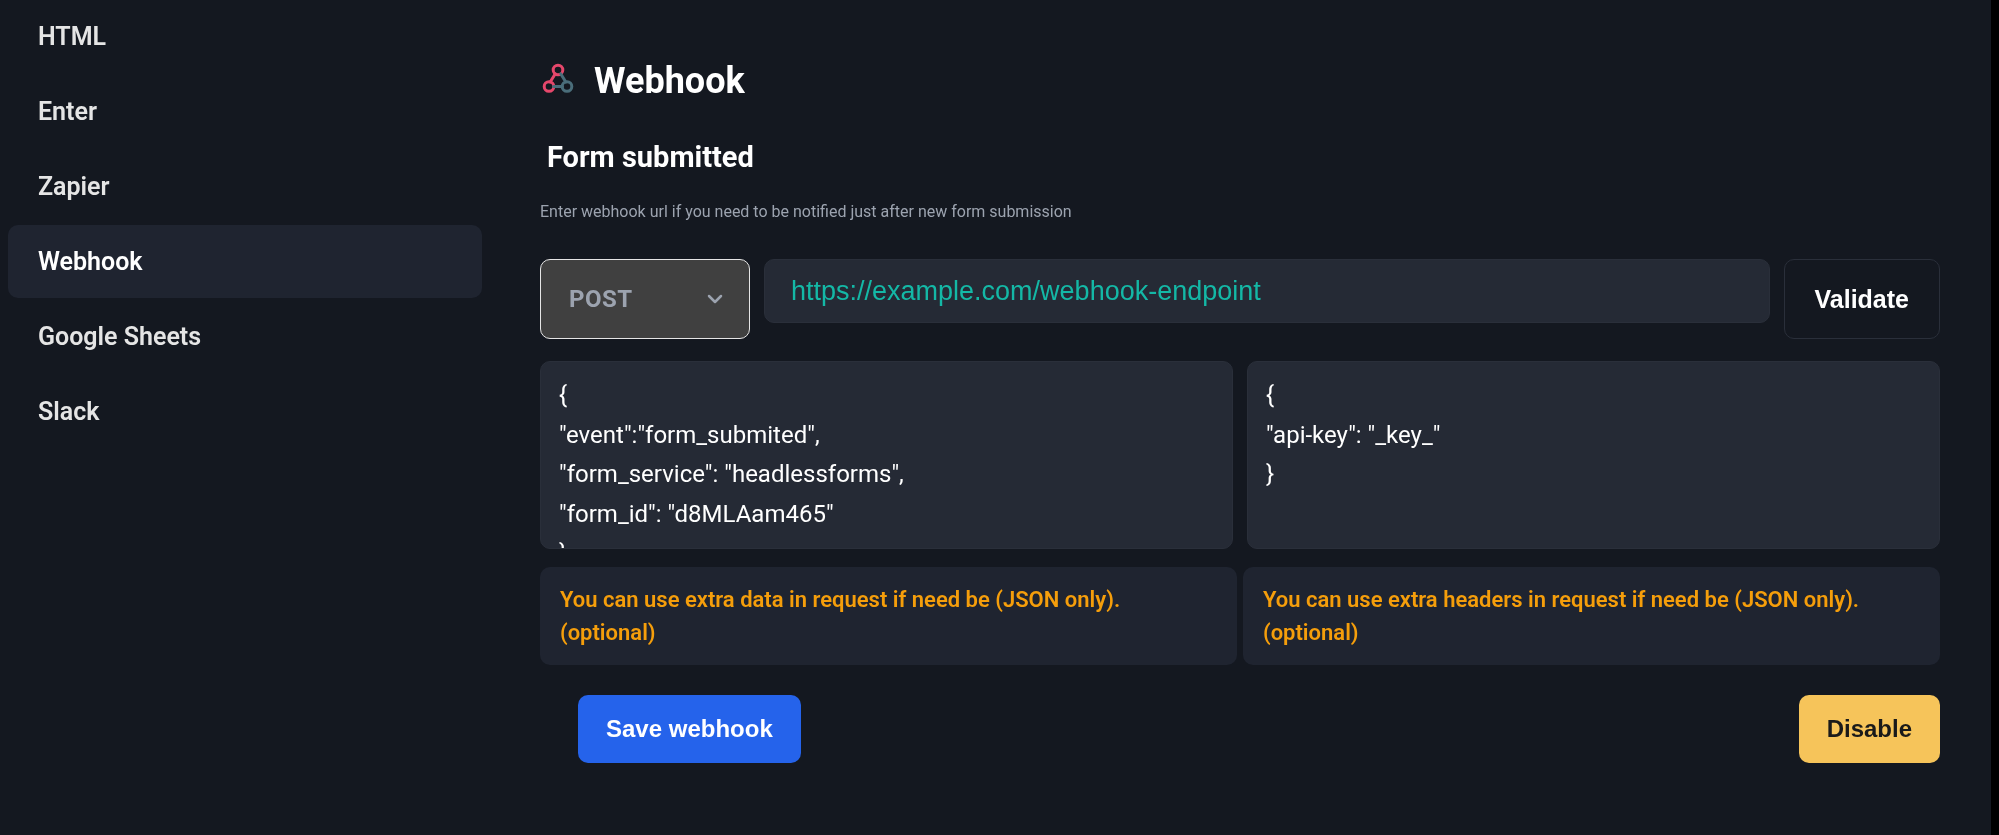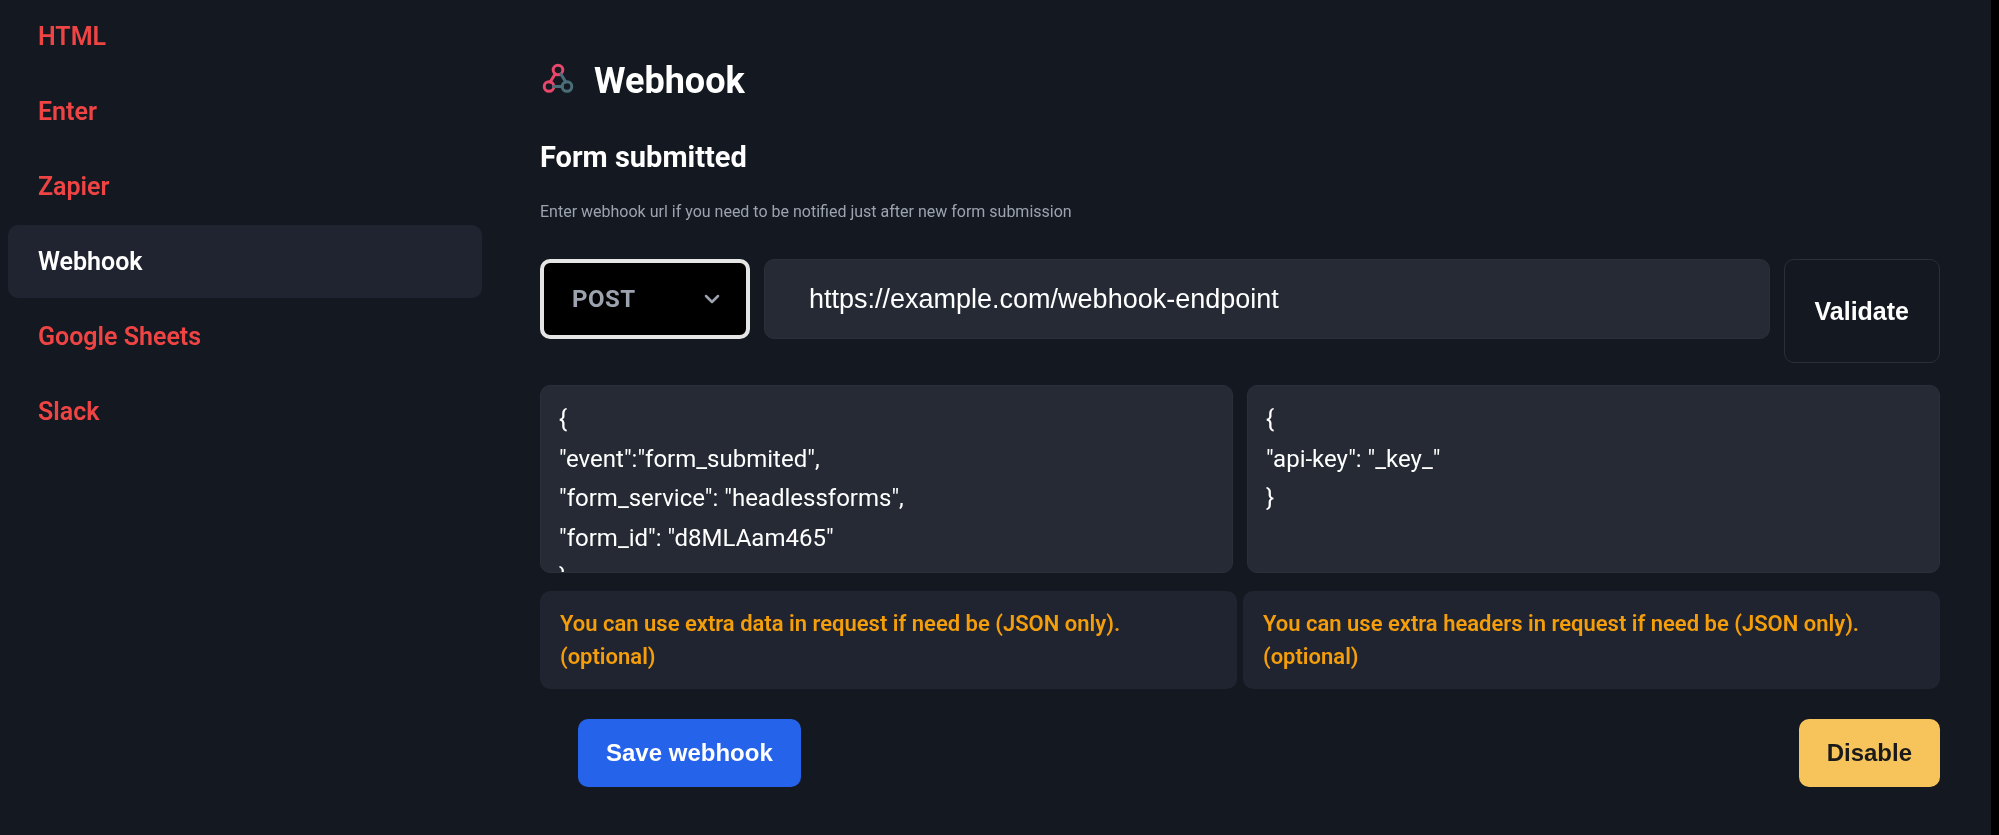--- a/index.html
+++ b/index.html
@@ -16,21 +16,21 @@
       overflow: hidden;
       display: flex;
     }
     .sidebar {
       width: 490px;
       padding: 0 8px;
       flex-shrink: 0;
     }
     .sidebar-item {
       padding: 22px 30px;
-      color: #ef4444;
+      color: #e5e5e5;
       font-size: 25px;
       font-weight: 600;
       cursor: pointer;
       border-radius: 10px;
       margin-bottom: 2px;
     }
     .sidebar-item.active {
       background: #1f2430;
       color: #ffffff;
     }
@@ -52,39 +52,40 @@
     .page-title {
       font-size: 36px;
       font-weight: 700;
       color: #ffffff;
     }
     .section-title {
       font-size: 29px;
       font-weight: 700;
       color: #ffffff;
       margin-bottom: 28px;
+      margin-left: 7px;
     }
     .section-subtitle {
       font-size: 16px;
       color: #9ca3af;
       margin-bottom: 38px;
     }
     .url-row {
       display: flex;
       gap: 14px;
       margin-bottom: 22px;
       align-items: stretch;
     }
     .method-select {
       display: flex;
       align-items: center;
       justify-content: space-between;
       gap: 18px;
-      background: #000000;
-      border: 4px solid #e5e5e5;
+      background: #404040;
+      border: 1px solid #e5e5e5;
       border-radius: 10px;
       padding: 0 22px 0 28px;
       height: 80px;
       min-width: 210px;
       cursor: pointer;
     }
     .method-label {
       color: #9ca3af;
       font-size: 24px;
       font-weight: 700;
@@ -96,34 +97,34 @@
       align-items: center;
     }
     .chevron-icon svg {
       width: 24px; height: 24px;
     }
     .url-input {
       flex: 1;
       background: #252a35;
       border: 1px solid #2a2f3a;
       border-radius: 10px;
-      height: 80px;
-      padding: 0 44px;
-      color: #ffffff;
+      height: 64px;
+      padding: 0 26px;
+      color: #14b8a6;
       font-size: 27px;
       outline: none;
     }
     .url-input::placeholder {
       color: #6b7280;
     }
     .validate-btn {
       background: #141820;
       border: 1px solid #2a2f3a;
       border-radius: 10px;
-      height: 104px;
+      height: 80px;
       padding: 0 30px;
       color: #ffffff;
       font-size: 25px;
       font-weight: 700;
       cursor: pointer;
     }
     .json-row {
       display: flex;
       gap: 14px;
       margin-bottom: 18px;

